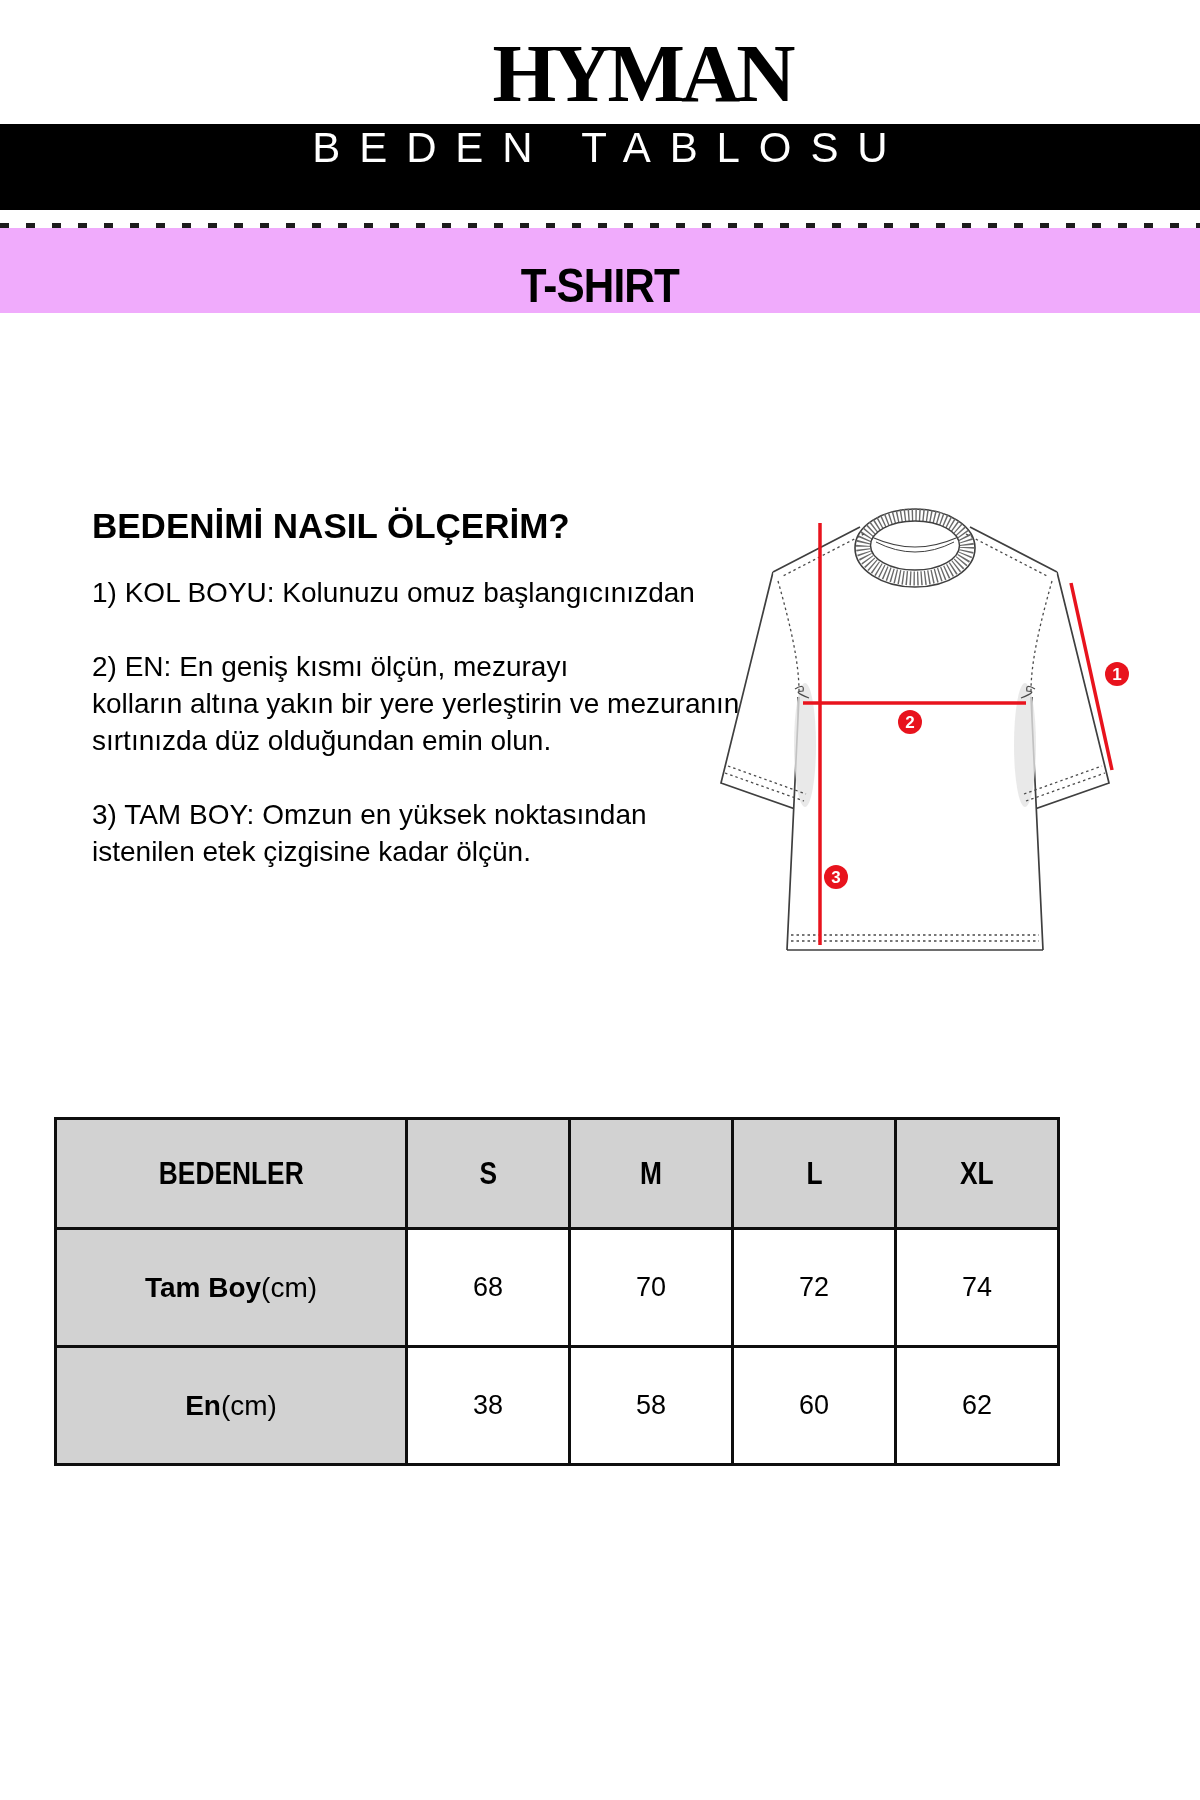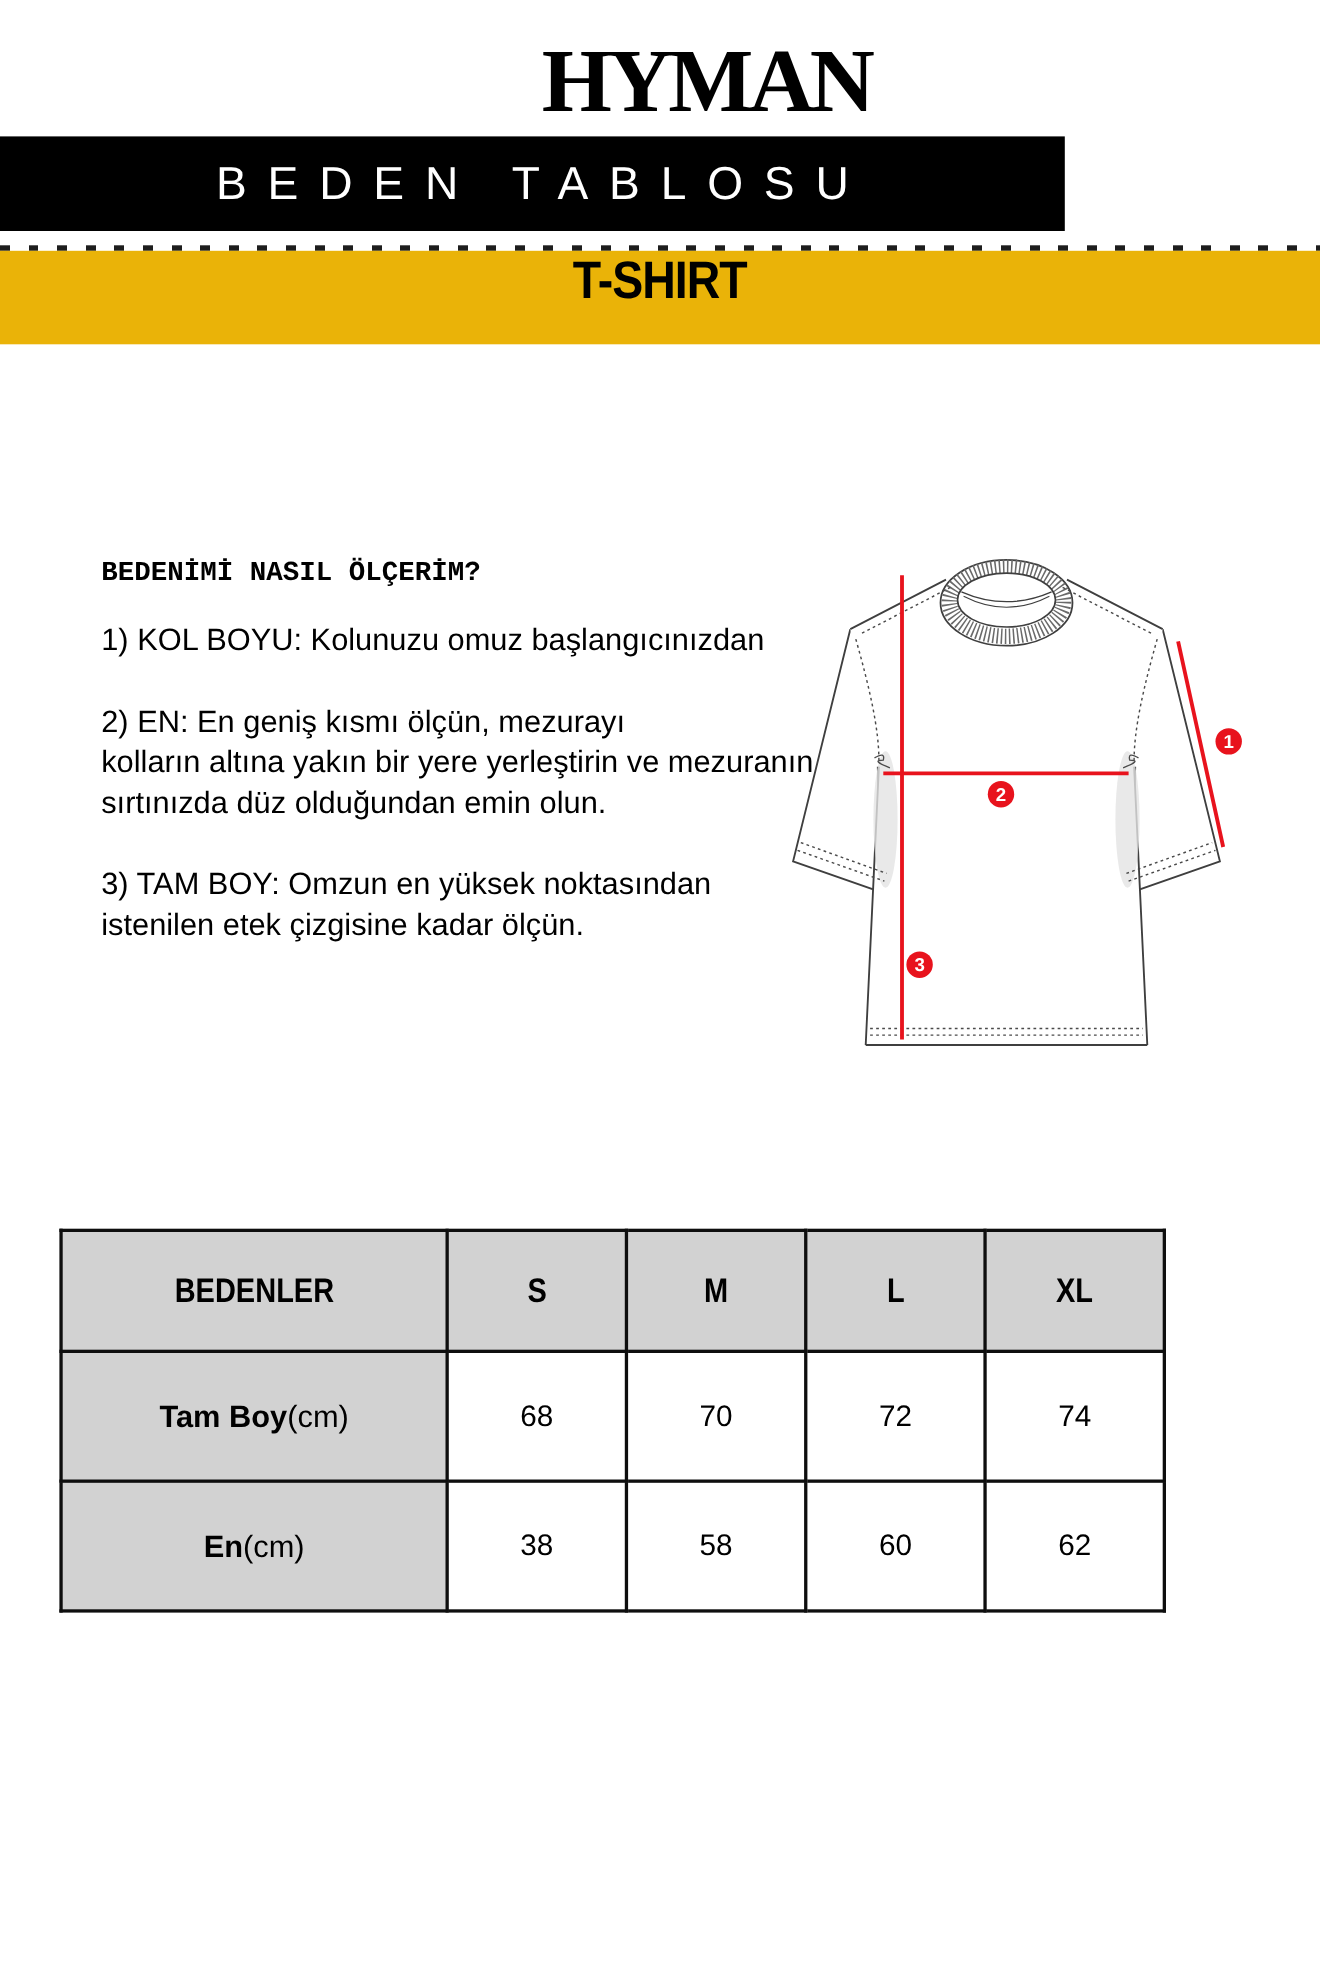--- a/index.html
+++ b/index.html
@@ -3,32 +3,32 @@
 <meta charset="utf-8">
 <style>
   html,body{margin:0;padding:0;background:#ffffff;}
   .page{position:relative;width:1200px;height:1800px;background:#ffffff;overflow:hidden;
         font-family:"Liberation Sans",sans-serif;color:#000;}
 
   
   .logo{position:absolute;top:30px;left:0;width:1200px;text-align:center;
         font-family:"Liberation Serif",serif;font-weight:bold;font-size:82px;
         letter-spacing:-4px;line-height:88px;color:#000000;padding-left:42px;}
-  .black-bar{position:absolute;top:124px;left:0;width:968px;height:86px;background:#000;
-             display:flex;align-items:center;justify-content:center;}
+  .black-bar{position:absolute;top:124px;left:0;width:1200px;height:86px;background:#000;
+             display:flex;justify-content:center;}
   .black-bar span{color:#fff;font-size:42px;font-weight:400;letter-spacing:.45em;margin-right:-.45em;}
   .dash-strip{position:absolute;top:223px;left:0;width:1200px;height:5px;
               background:repeating-linear-gradient(90deg,#1d1d1d 0 9px,transparent 9px 26px);}
-  .gray-bar{position:absolute;top:228px;left:0;width:1200px;height:85px;background:#eab308;
-            display:flex;align-items:flex-start;justify-content:center;}
+  .gray-bar{position:absolute;top:228px;left:0;width:1200px;height:85px;background:#f0abfc;
+            display:flex;align-items:flex-end;justify-content:center;}
   .gray-bar b{display:inline-block;font-size:48px;font-weight:bold;transform:scaleX(.88);letter-spacing:-1px;}
 
   
   .howto{position:absolute;left:92px;top:506px;width:660px;}
-  .howto h2{margin:0 0 28px 0;font-size:25px;font-weight:bold;letter-spacing:0;font-family:Liberation Mono, monospace;}
+  .howto h2{margin:0 0 28px 0;font-size:35px;font-weight:bold;letter-spacing:0;}
   .howto p{margin:0 0 37px 0;font-size:28px;line-height:37px;font-weight:400;}
   .howto p b{font-weight:normal;}
 
   
   .diagram{position:absolute;left:615px;top:435px;width:530px;height:530px;}
   .diagram svg{display:block;width:530px;height:530px;}
   .marker-num{font-family:"Liberation Sans",sans-serif;font-size:17px;font-weight:bold;fill:#fff;}
 
   
   .size-table{position:absolute;left:54px;top:1117px;width:1006px;border-collapse:collapse;table-layout:fixed;}

